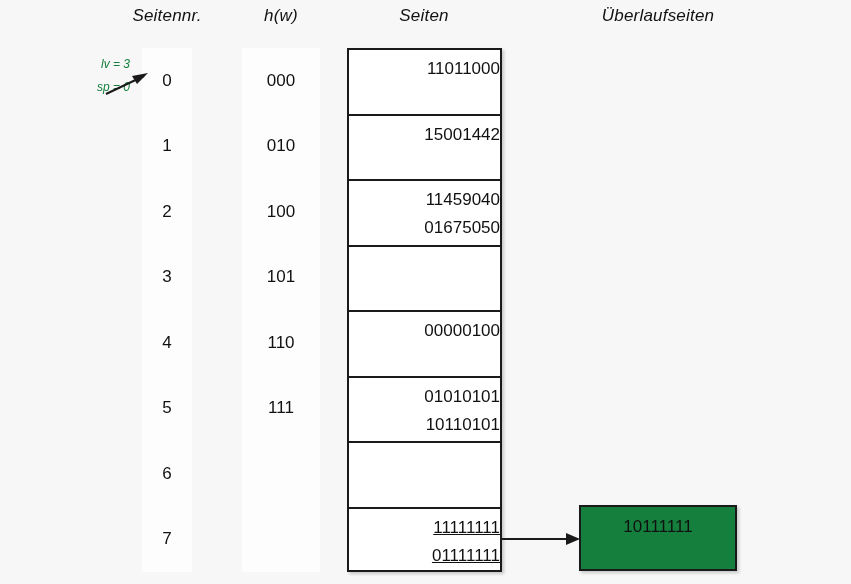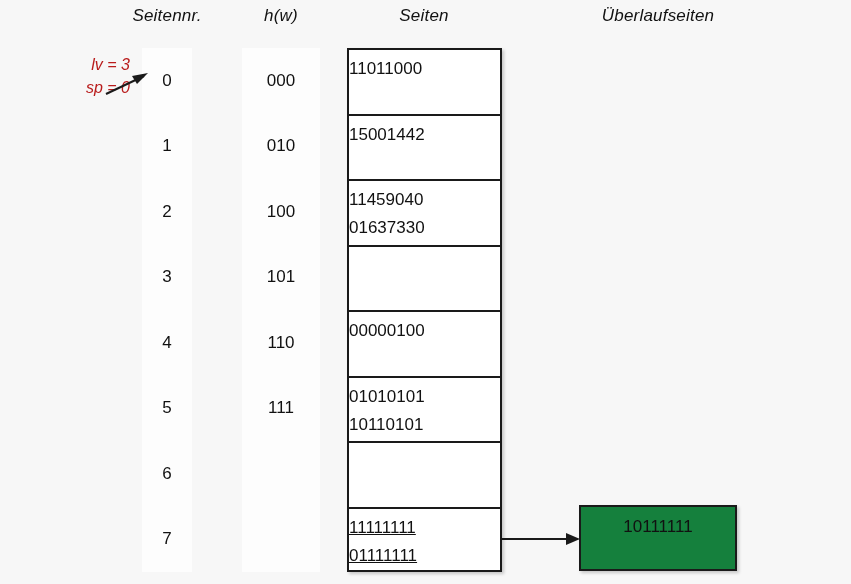--- a/index.html
+++ b/index.html
@@ -46,23 +46,23 @@
   #band-hw       { left: 242px; top: 48px; width: 78px;  height: 524px; }
 
   
   #lvsp {
     position: absolute;
     left: 38px;
     top: 53px;
     width: 92px;
     text-align: right;
     font-style: italic;
-    font-size: 16px;
+    font-size: 12px;
     line-height: 23px;
-    color: #b91c1c;
+    color: #15803d;
     white-space: nowrap;
   }
   #lvsp div { display: block; }
 
   #lvsp-arrow {
     position: absolute;
     left: 104px;
     top: 68px;
     width: 48px;
     height: 36px;
@@ -97,21 +97,21 @@
     border: 2px solid #1a1a1a;
     background: #ffffff;
     box-sizing: border-box;
     box-shadow: 2px 2px 3px rgba(0,0,0,0.20);
   }
   .page-row {
     height: 65.5px;
     border-bottom: 2px solid #1a1a1a;
     box-sizing: border-box;
     padding-top: 5px;
-    text-align: left;
+    text-align: right;
     font-size: 17px;
     color: #111111;
     line-height: 28px;
   }
   .page-row:last-child { border-bottom: none; text-decoration: underline; }
   .page-row span { display: block; }
 
   
   #overflow-box {
     position: absolute;
@@ -184,21 +184,21 @@
 
   <div id="pages-box">
       <div class="page-row">
         <span>11011000</span>
       </div>
       <div class="page-row">
         <span>15001442</span>
       </div>
       <div class="page-row">
         <span>11459040</span>
-        <span>01637330</span>
+        <span>01675050</span>
       </div>
       <div class="page-row"></div>
       <div class="page-row">
         <span>00000100</span>
       </div>
       <div class="page-row">
         <span>01010101</span>
         <span>10110101</span>
       </div>
       <div class="page-row"></div>

